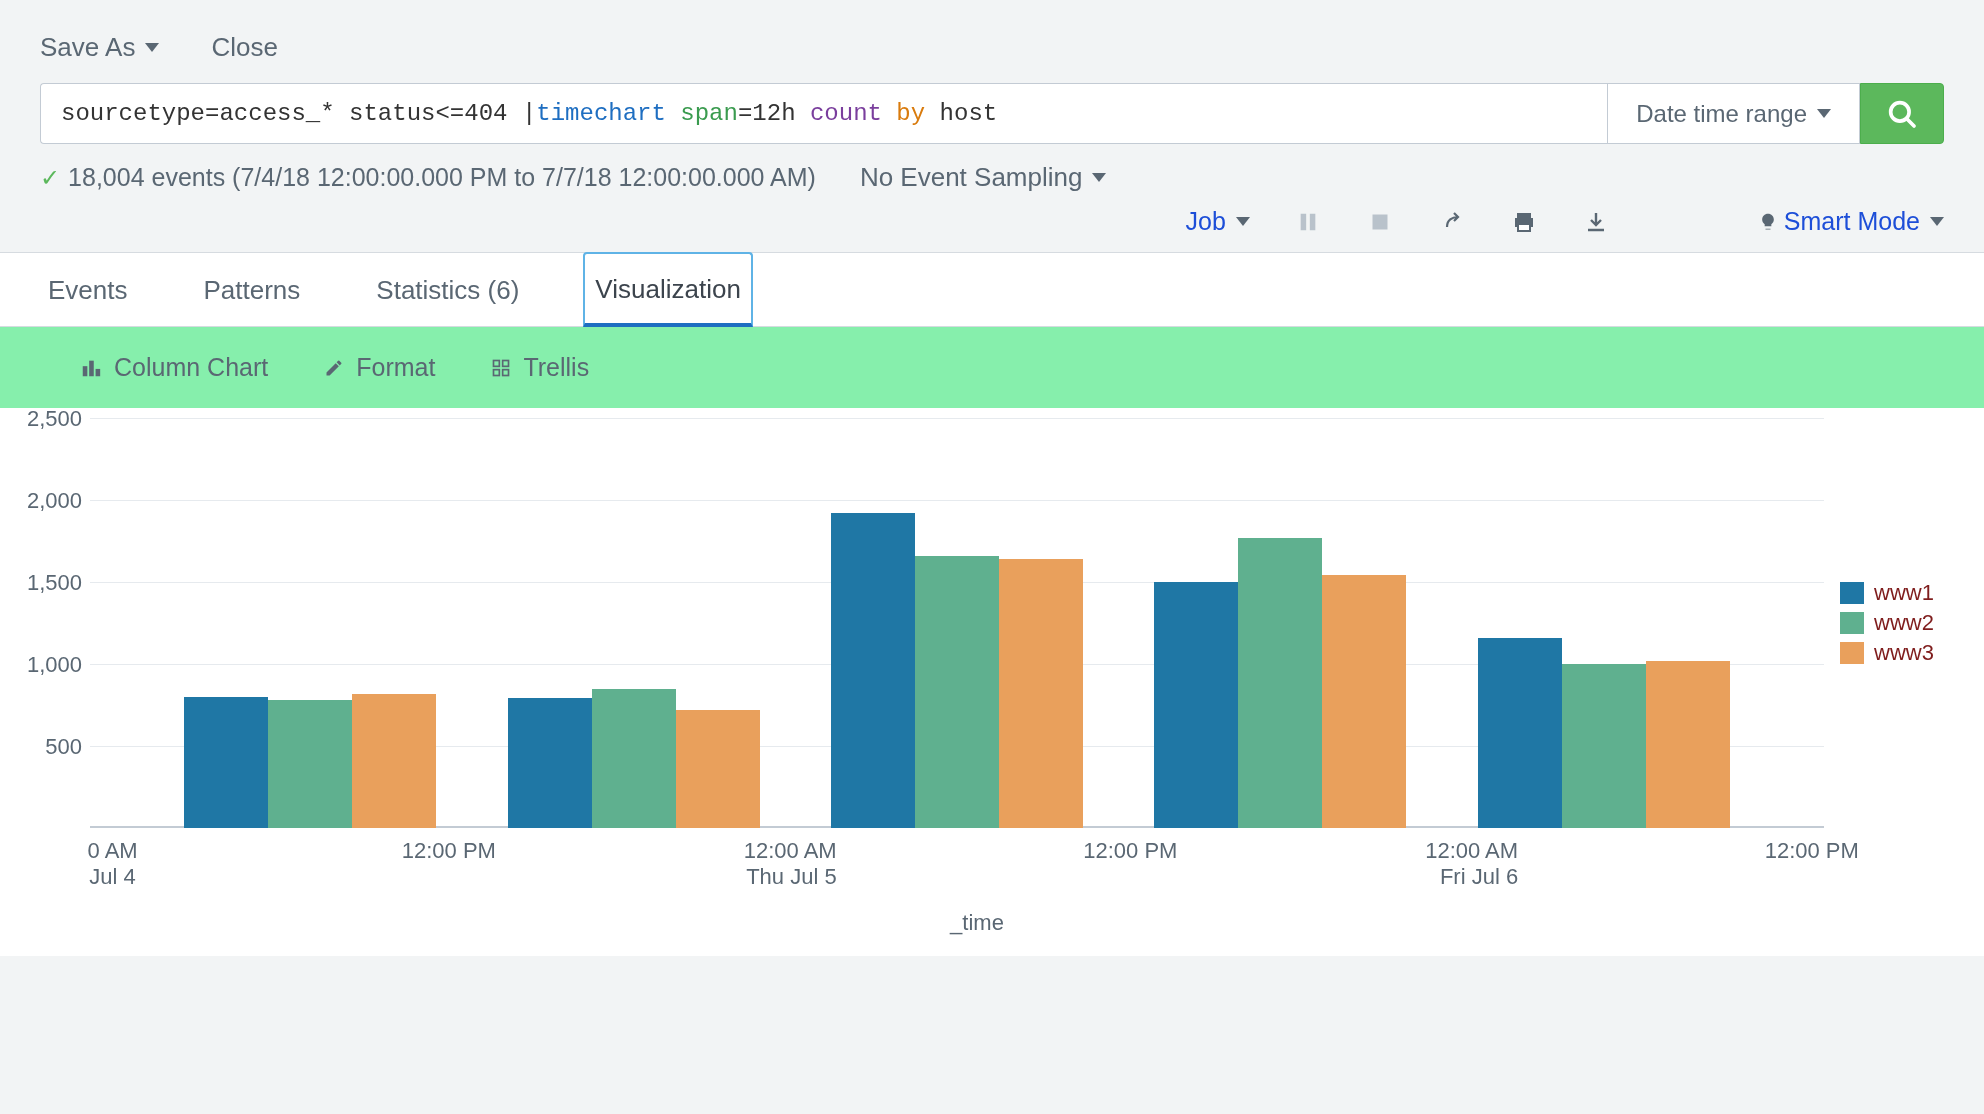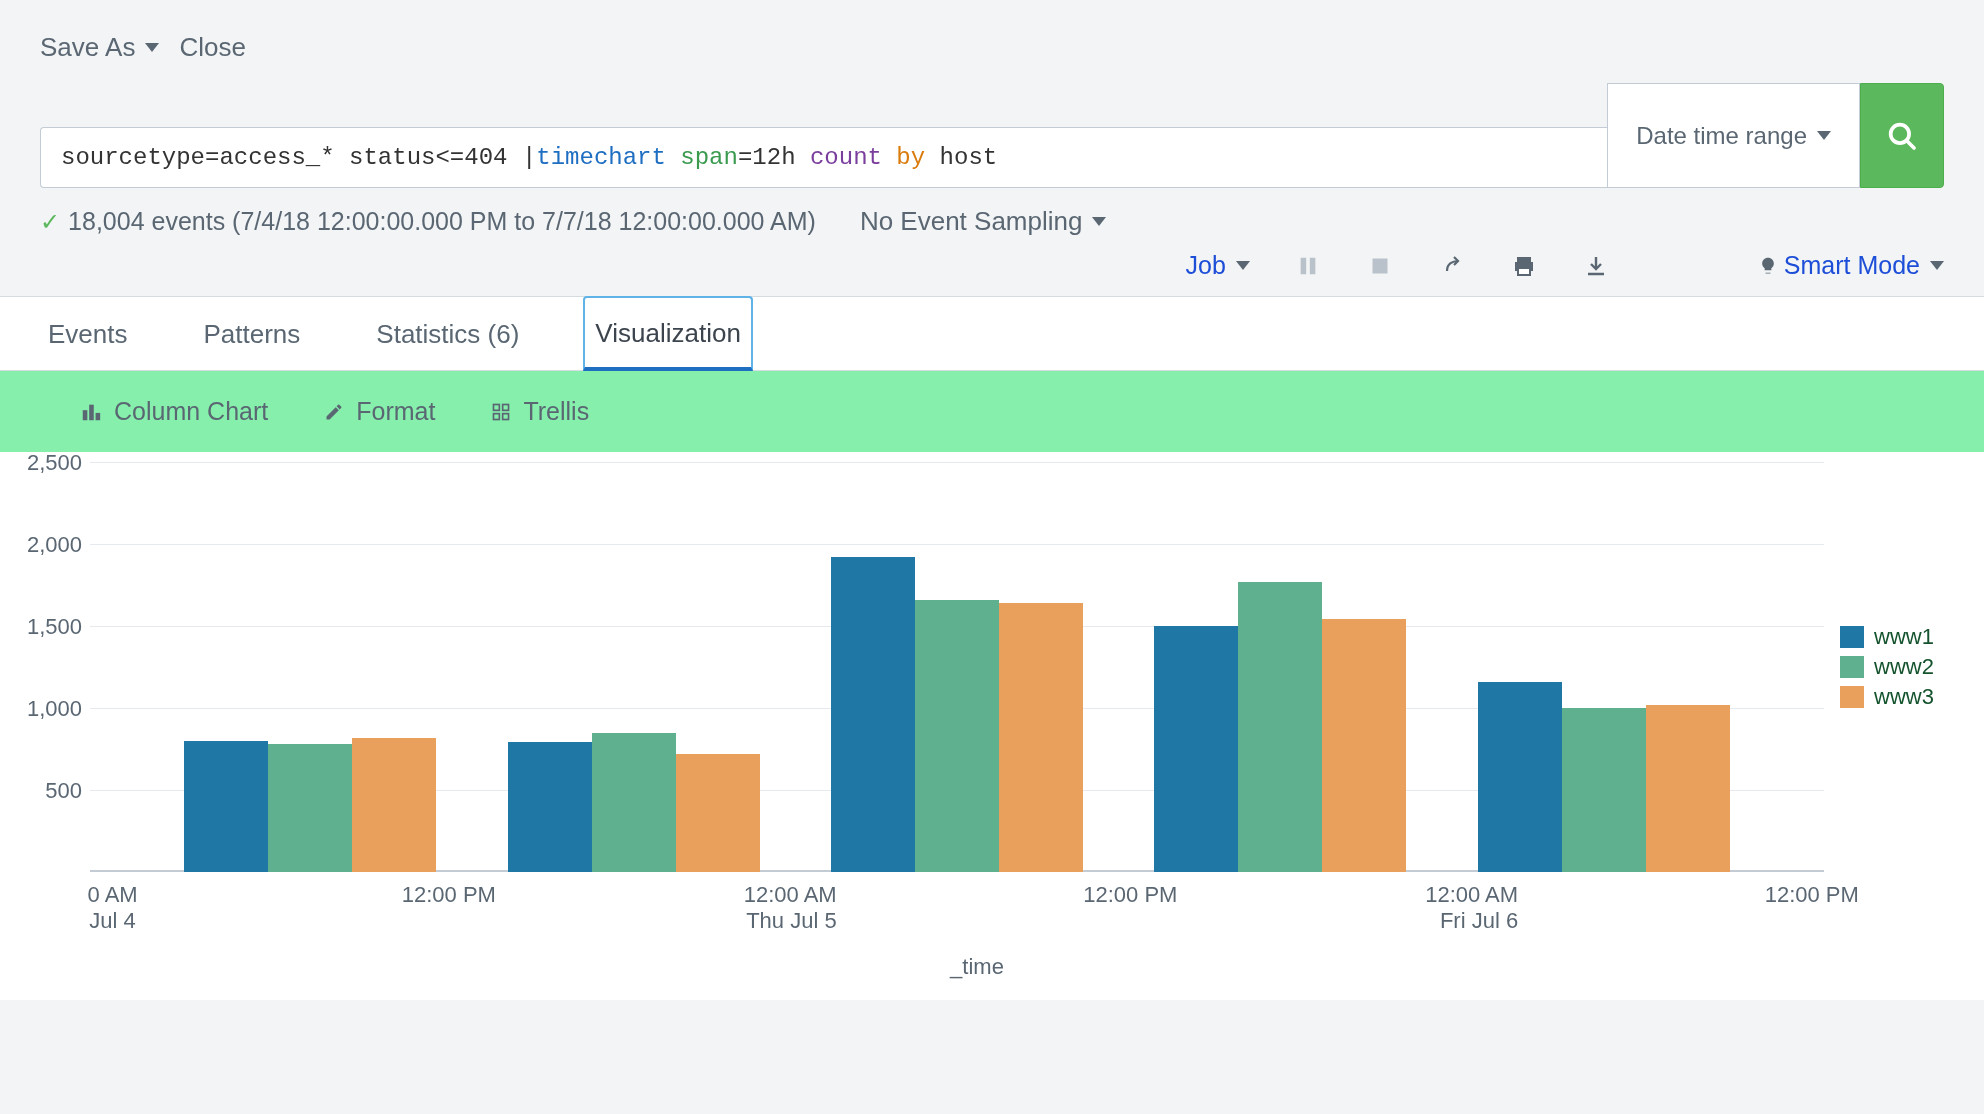--- a/index.html
+++ b/index.html
@@ -15,21 +15,21 @@
     display: flex;
     align-items: center;
     padding: 32px 40px 20px 40px;
   }
   .page-title {
     font-size: 44px;
     font-weight: 600;
     color: #3c444d;
     flex: 1;
   }
-  .header-actions { display: flex; gap: 20px; align-items: center; }
+  .header-actions { display: flex; gap: 52px; align-items: center; }
   .header-link {
     font-size: 26px;
     color: #5a6773;
     cursor: pointer;
     display: inline-flex;
     align-items: center;
     gap: 6px;
   }
   .caret-down {
     display: inline-block;
@@ -49,21 +49,20 @@
     flex: 1;
     background: #fff;
     border: 1px solid #c3cbd4;
     border-right: none;
     border-radius: 4px 0 0 4px;
     padding: 16px 20px;
     display: flex;
     align-items: center;
     font-family: "SFMono-Regular", Consolas, "Liberation Mono", Menlo, monospace;
     font-size: 24px;
-    margin-top: 44px;
   }
   .tok-plain { color: #333; white-space: pre; }
   .tok-cmd   { color: #1e6ec1; white-space: pre; }
   .tok-arg   { color: #3a9b4f; white-space: pre; }
   .tok-func  { color: #7a3e9d; white-space: pre; }
   .tok-kw    { color: #d97b0d; white-space: pre; }
 
   .timerange-btn {
     background: #fff;
     border: 1px solid #c3cbd4;
@@ -192,21 +191,21 @@
   .bar {
     width: 84px;
   }
   .bar.www1{ background:#1f77a5; }
   .bar.www2{ background:#5fb08f; }
   .bar.www3{ background:#e9a05c; }
 
   .legend {
     width: 120px;
     font-size: 22px;
-    color:#14532d;
+    color:#7f1d1d;
     display:flex;
     flex-direction:column;
     justify-content:center;
     gap:4px;
     padding-left: 16px;
   }
   .legend-item { display:flex; align-items:center; gap:10px; }
   .swatch { width:24px; height:22px; }
 
   .xaxis {

